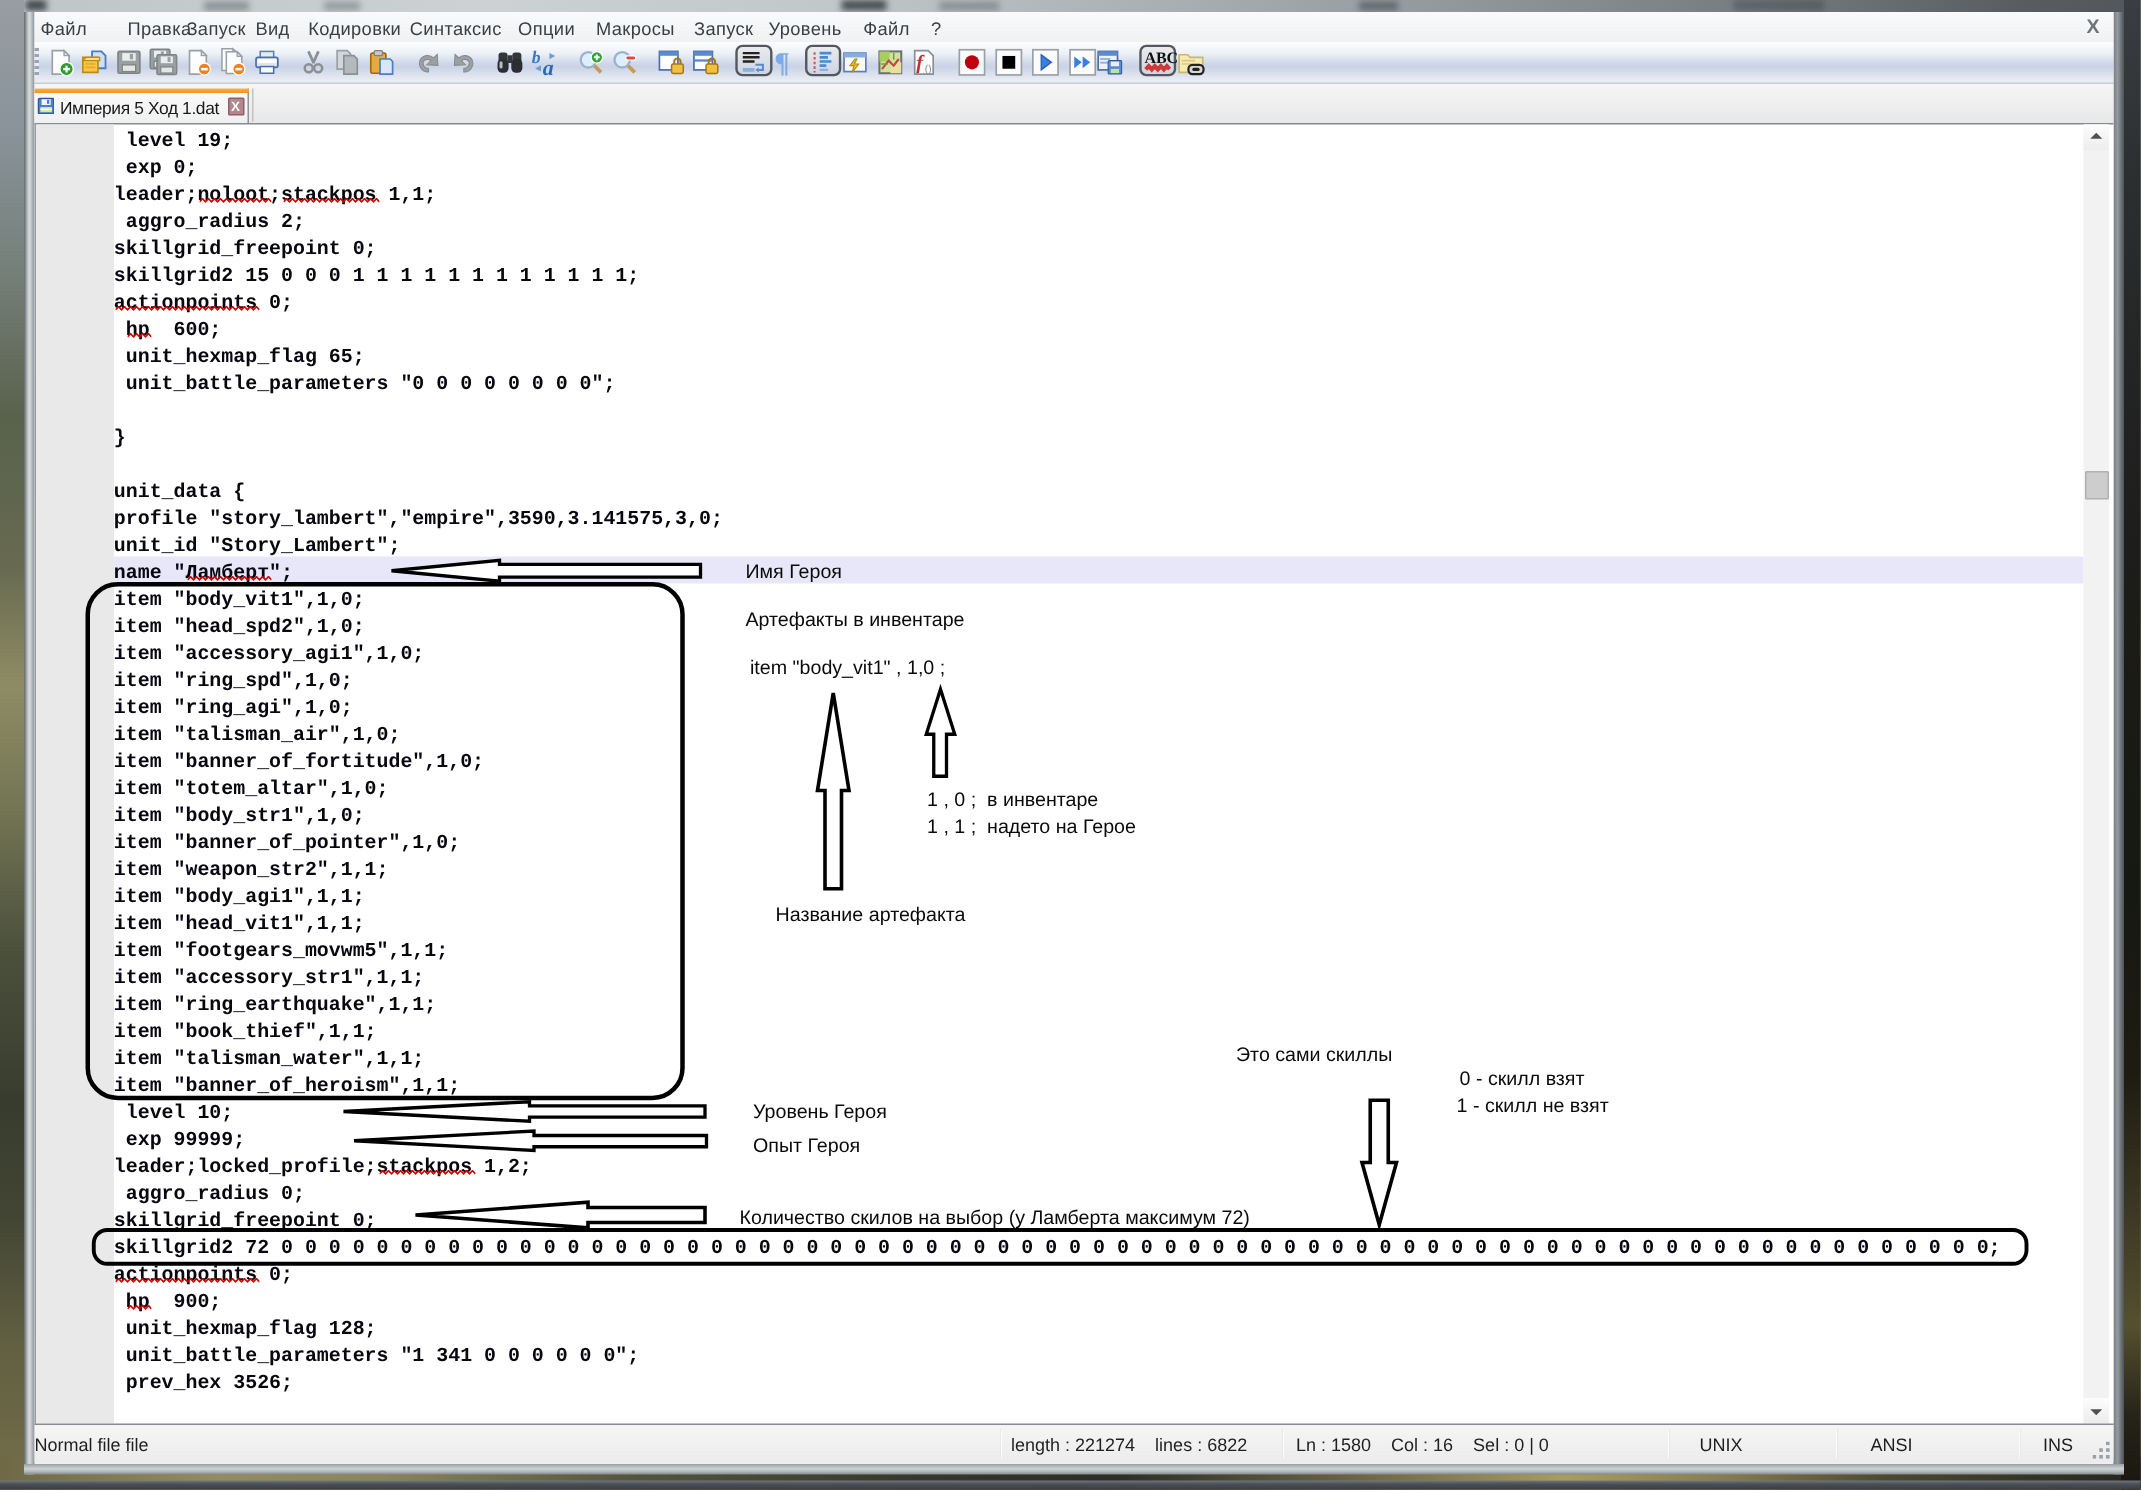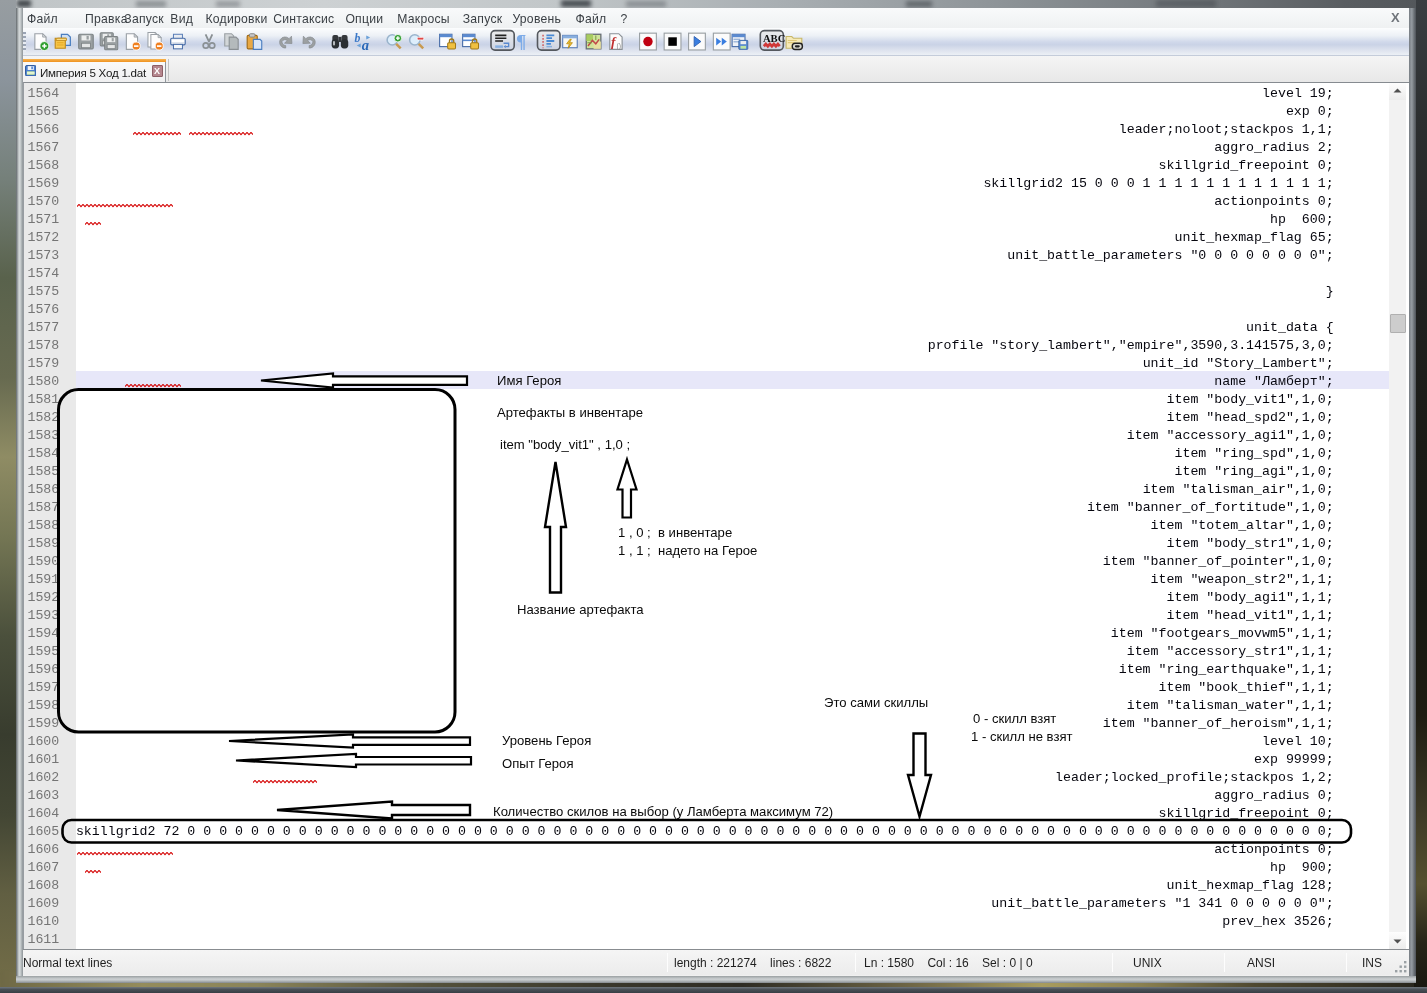--- a/index.html
+++ b/index.html
@@ -37,21 +37,21 @@
 #taborange { position:absolute; left:0; top:50.8px; width:142.8px; height:3.2px; background:linear-gradient(180deg,#f7b34e,#ef9221); z-index:3; }
 #tabx { position:absolute; z-index:4; left:128.5px; top:57.3px; width:11px; height:11.5px; background:#b5868e;
   border:1px solid #8d5f66; border-radius:1px; color:#fff; font:bold 9px "Liberation Sans",sans-serif;
   text-align:center; line-height:10px; }
 #tabtext { position:absolute; left:17px; top:57.6px; font:11.6px "Liberation Sans",sans-serif; letter-spacing:-0.25px; color:#1a1a1a; z-index:4; }
 #tabsep2 { position:absolute; left:144.6px; top:51px; width:1px; height:22px; background:#c2c2c2; z-index:3; }
 #editor { position:absolute; left:0; top:73.5px; width:1386px; height:867.5px; background:#fff;
   border-top:1.2px solid #868b90; border-left:1px solid #979ca1; }
 #gutter { position:absolute; left:0; top:0; width:51.5px; height:866px; background:#e9e9e9; }
 #hl { position:absolute; left:51.8px; top:288px; width:1313.2px; height:18px; background:#e7e7f9; }
-pre { font-family:"Liberation Mono",monospace; font-size:13.28px; line-height:18px; white-space:pre; font-weight:400;text-align:right; }
+pre { font-family:"Liberation Mono",monospace; font-size:13.28px; line-height:18px; white-space:pre; font-weight:700; }
 #nums { position:absolute; left:0; top:2.9px; width:35.3px; text-align:right; color:#757575; font-weight:400; }
 #codep { position:absolute; left:51.9px; top:2.9px; color:#07070f; }
 #vscroll { position:absolute; left:1365px; top:0; width:17px; height:866.3px; background:#f2f2f2; }
 .sbtn { position:absolute; left:0; width:17px; height:17px; background:linear-gradient(180deg,#fdfdfd,#ececec); }
 #sthumb { position:absolute; left:0.5px; top:231.5px; width:16px; height:19px; background:#cdcdcd;
   border:1px solid #b0b0b0; border-radius:1px; }
 #statusbar { position:absolute; left:0; top:941.2px; width:1386px; height:26.3px;
   border-top:1.3px solid #888c90; background:linear-gradient(180deg,#f5f5f5,#ececec); }
 .st { position:absolute; top:6px; font:12px "Liberation Sans",sans-serif; color:#1f1f1f; white-space:pre; }
 .ssep { position:absolute; top:3px; width:1px; height:19px; background:#b4b4b4; border-right:1px solid #fdfdfd; }
@@ -299,68 +299,20 @@
         <rect x="6.6" y="1.6" width="1.6" height="2.8" fill="#4a7ed0"></rect>
         <rect x="2" y="6.6" width="8" height="3.6" fill="#cdeaa0"></rect>
         <rect x="2" y="7.8" width="8" height="1" fill="#fff"></rect>
       </svg>
     <div id="tabtext">Империя 5 Ход 1.dat</div>
     <div id="tabx">X</div>
     <div id="tabsep2"></div>
     <div id="editor">
       <div id="gutter"></div>
       <div id="hl"></div>
-      <pre id="nums">1564
-1565
-1566
-1567
-1568
-1569
-1570
-1571
-1572
-1573
-1574
-1575
-1576
-1577
-1578
-1579
-1580
-1581
-1582
-1583
-1584
-1585
-1586
-1587
-1588
-1589
-1590
-1591
-1592
-1593
-1594
-1595
-1596
-1597
-1598
-1599
-1600
-1601
-1602
-1603
-1604
-1605
-1606
-1607
-1608
-1609
-1610
-1611</pre>
       <pre id="codep"> level 19;
  exp 0;
 leader;noloot;stackpos 1,1;
  aggro_radius 2;
 skillgrid_freepoint 0;
 skillgrid2 15 0 0 0 1 1 1 1 1 1 1 1 1 1 1 1;
 actionpoints 0;
  hp  600;
  unit_hexmap_flag 65;
  unit_battle_parameters "0 0 0 0 0 0 0 0";
@@ -406,21 +358,21 @@
         <div class="sbtn" style="top:0"><svg width="17" height="17">
               <path d="M8.5 5.5l4 4h-8z" fill="#505050"></path>
             </svg></div>
         <div class="sbtn" style="bottom:0"><svg width="17" height="17">
               <path d="M8.5 11.5l-4-4h8z" fill="#505050"></path>
             </svg></div>
         <div id="sthumb"></div>
       </div>
     </div>
     <div id="statusbar">
-<span class="st" style="left:0px">Normal text lines</span>
+<span class="st" style="left:0px">Normal file file</span>
 <span class="st" style="left:651px">length : 221274&nbsp;&nbsp;&nbsp;&nbsp;lines : 6822</span>
 <span class="st" style="left:841px">Ln : 1580&nbsp;&nbsp;&nbsp;&nbsp;Col : 16&nbsp;&nbsp;&nbsp;&nbsp;Sel : 0 | 0</span>
 <span class="st" style="left:1110px">UNIX</span>
 <span class="st" style="left:1224px">ANSI</span>
 <span class="st" style="left:1339px">INS</span>
 <div class="ssep" style="left:644px"></div>
 <div class="ssep" style="left:832px"></div>
 <div class="ssep" style="left:1089px"></div>
 <div class="ssep" style="left:1201px"></div>
 <div class="ssep" style="left:1323px"></div>

